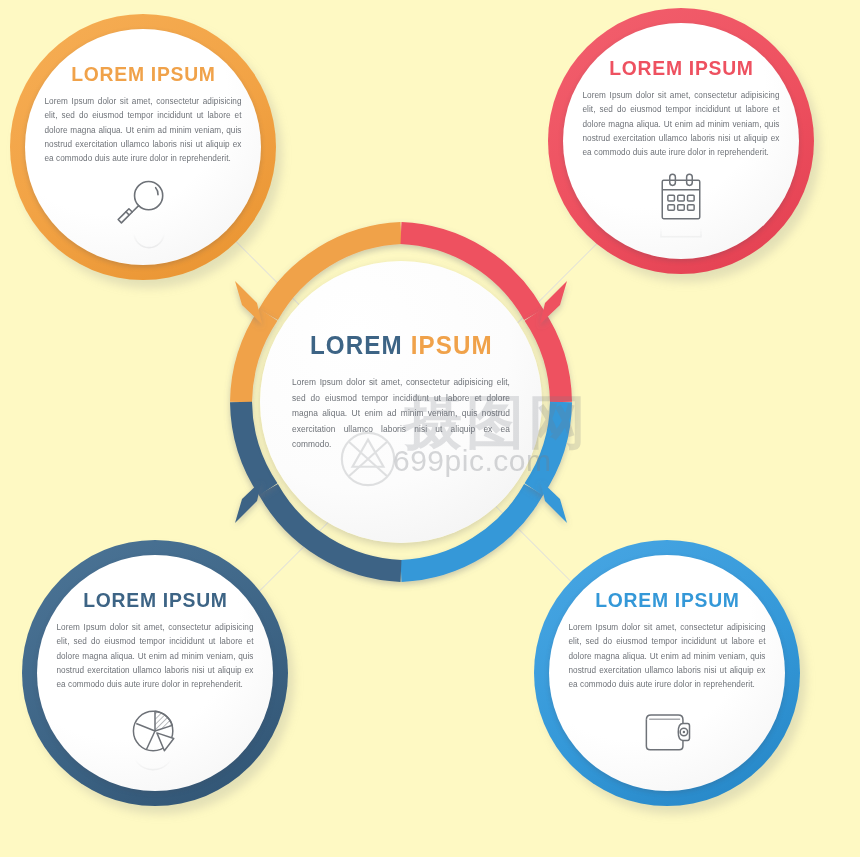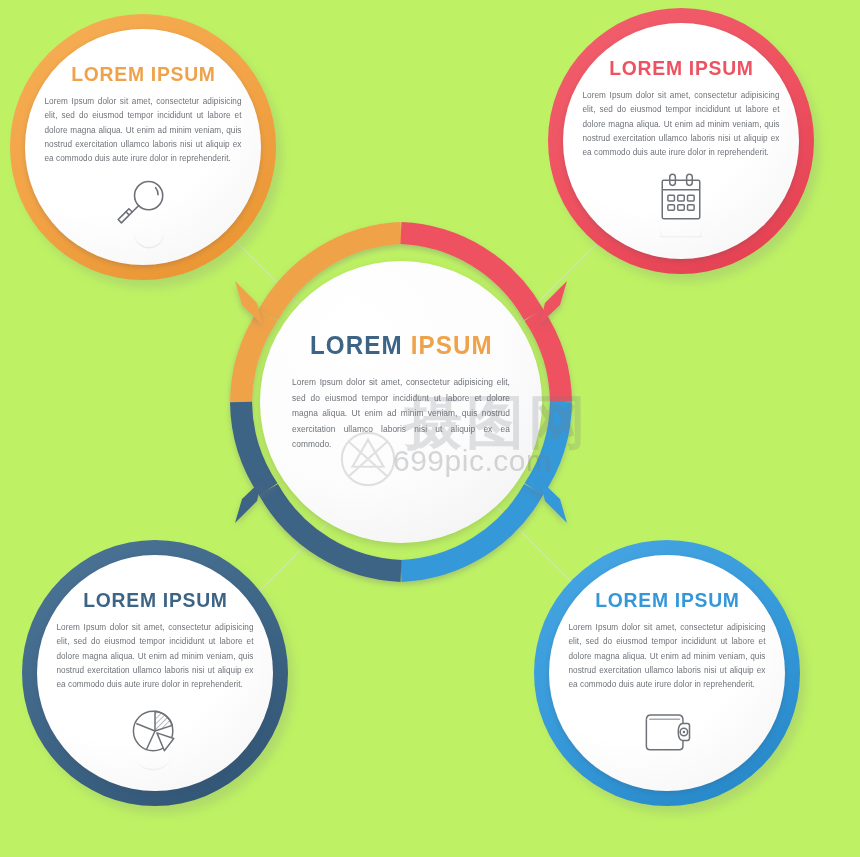--- a/index.html
+++ b/index.html
@@ -9,21 +9,21 @@
     height: 857px;
     overflow: hidden;
     background: #ffffff;
     font-family: "Liberation Sans", sans-serif;
   }
 
   #stage {
     position: relative;
     width: 860px;
     height: 857px;
-    background: #bef264;
+    background: #fef9c3;
   }
 
   
   .connector {
     position: absolute;
     background: #d9dcdf;
     height: 1px;
     transform-origin: 0 50%;
     opacity: .75;
     pointer-events: none;

